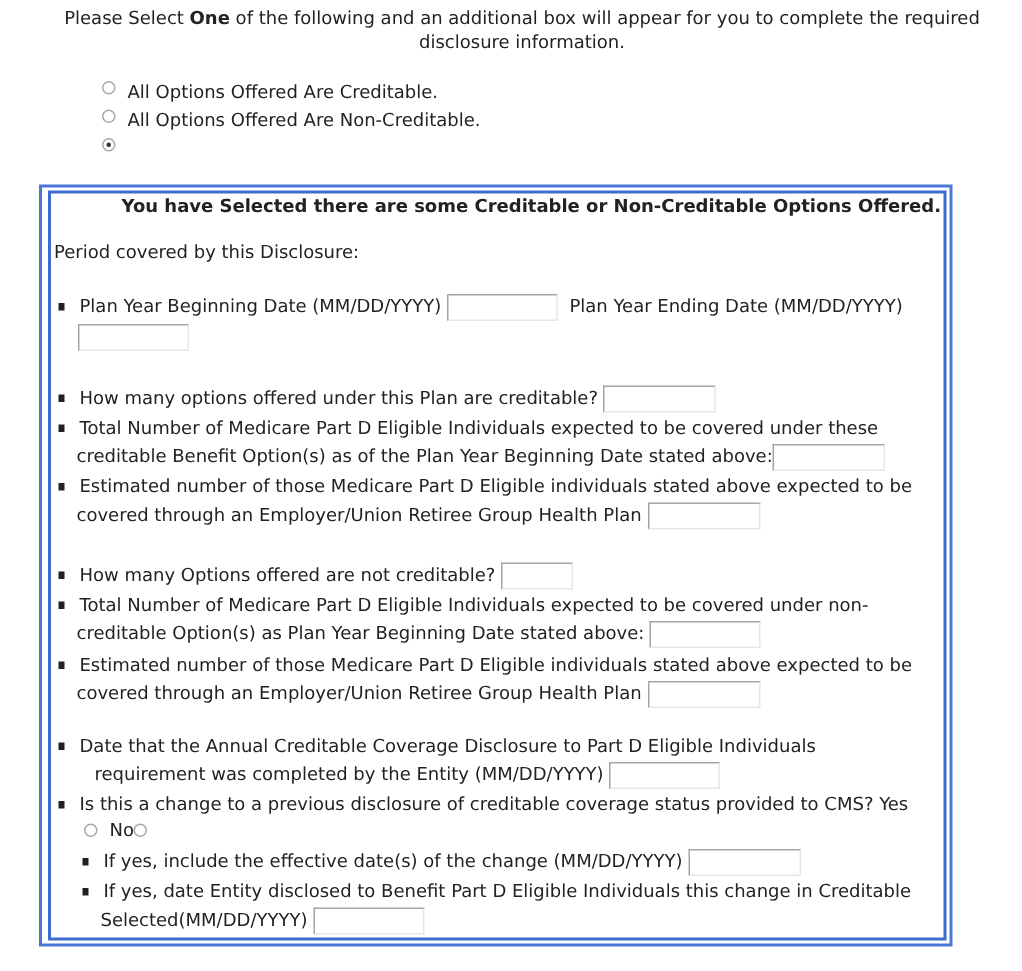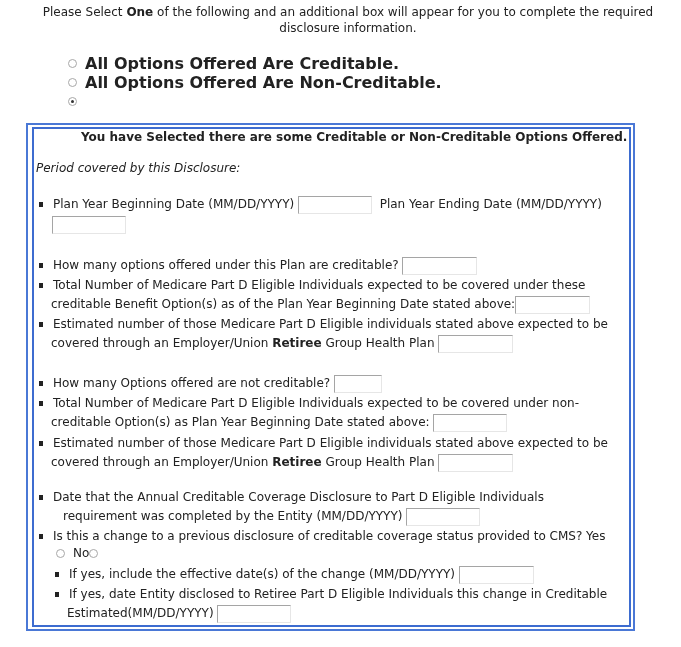--- a/index.html
+++ b/index.html
@@ -3,50 +3,50 @@
 <meta charset="utf-8">
 <style>
   html, body { margin:0; padding:0; background:#ffffff; }
   body {
     width:681px; height:647px; overflow:hidden; position:relative;
     font-family:"DejaVu Sans", sans-serif; font-size:12px; color:#222;
   }
   .intro { position:absolute; left:28px; top:4px; width:640px; line-height:16px; font-size:12px;text-align:center; }
   .intro b { font-weight:bold; }
   .options { position:absolute; left:68px; top:54px; }
-  .opt { height:19px; display:flex; align-items:center; font-weight:bold; font-size:16px; }
+  .opt { height:19px; display:flex; font-weight:normal; font-size:12px; }
   .radio {
     display:inline-block; width:9px; height:9px; border-radius:50%;
     border:1px solid #a8a8a8; margin-right:8px; position:relative; box-sizing:border-box; background:#fff;
   }
   .radio.checked::after {
     content:""; position:absolute; left:2px; top:2px; width:3px; height:3px; border-radius:50%; background:#333;
   }
   .outer {
     position:absolute; left:26px; top:123px; width:609px; height:508px;
     border:2px solid #4a78d6; box-sizing:border-box;
   }
   .inner {
     position:absolute; left:32px; top:127px; width:599px; height:500px;
     border:2px solid #3d6cd0; box-sizing:border-box;
   }
   .title { position:absolute; left:36px; top:130px; font-weight:bold; font-size:12px;margin-left:45px; }
-  .period { position:absolute; left:36px; top:161px;font-style:italic; }
+  .period { position:absolute; left:36px; top:161px; }
   .line { position:absolute; left:36px; line-height:19px; white-space:nowrap; }
   .bullet {
     display:inline-block; width:4px; height:5px; background:#222; margin:0 10px 1px 3px; vertical-align:middle;
   }
   input.tb {
     height:18px; box-sizing:border-box; border:1px solid #a5a5a5; border-right-color:#e6e6e6; border-bottom-color:#e6e6e6;
     vertical-align:middle; padding:0; margin:0; background:#fff;
   }
   .w74 { width:74px; }
   .w75 { width:75px; }
   .w48 { width:48px; }
-  .bold { font-weight:bold; }
+  .bold { font-weight:normal; }
 </style>
 </head>
 <body>
 
 <div class="intro">
   <span>Please Select </span><b>One</b><span> of the following and an additional box will appear for you to complete the required disclosure information.</span>
 </div>
 
 <div class="options">
   <div class="opt">
@@ -128,18 +128,18 @@
   <span class="radio" style="margin-right:8px;"></span>
   <span style="margin-right:0;">No</span>
   <span class="radio"></span>
 </div>
 
 <div class="line" style="top:565px; left:52px;">
   <span class="bullet"></span><span>If yes, include the effective date(s) of the change (MM/DD/YYYY)</span>
   <input class="tb w75" value="" style="">
 </div>
 <div class="line" style="top:585px; left:52px;">
-  <span class="bullet"></span><span>If yes, date Entity disclosed to Retiree Part D Eligible Individuals this change in Creditable</span>
+  <span class="bullet"></span><span>If yes, date Entity disclosed to Benefit Part D Eligible Individuals this change in Creditable</span>
 </div>
 <div class="line" style="top:604px; left:67px;">
-  <span>Estimated(MM/DD/YYYY)</span>
+  <span>Selected(MM/DD/YYYY)</span>
   <input class="tb w74" value="" style="">
 </div>
 
 </body></html>

